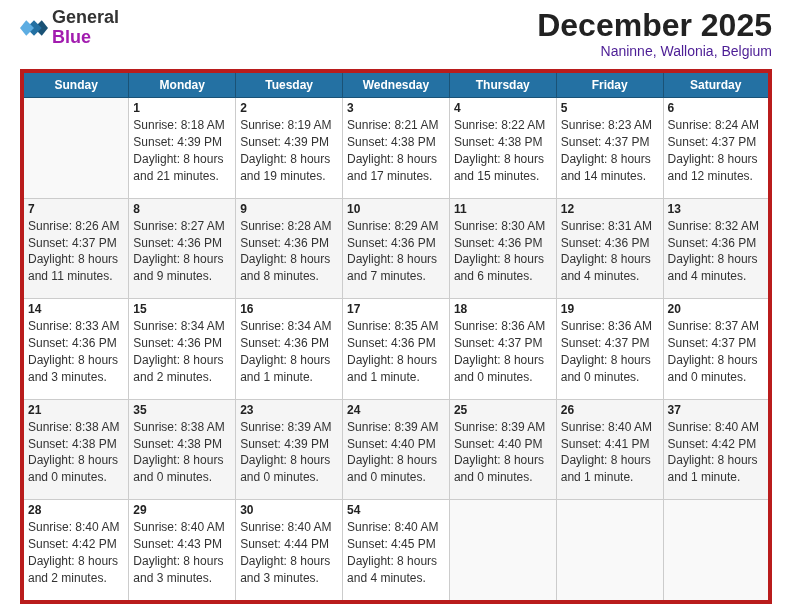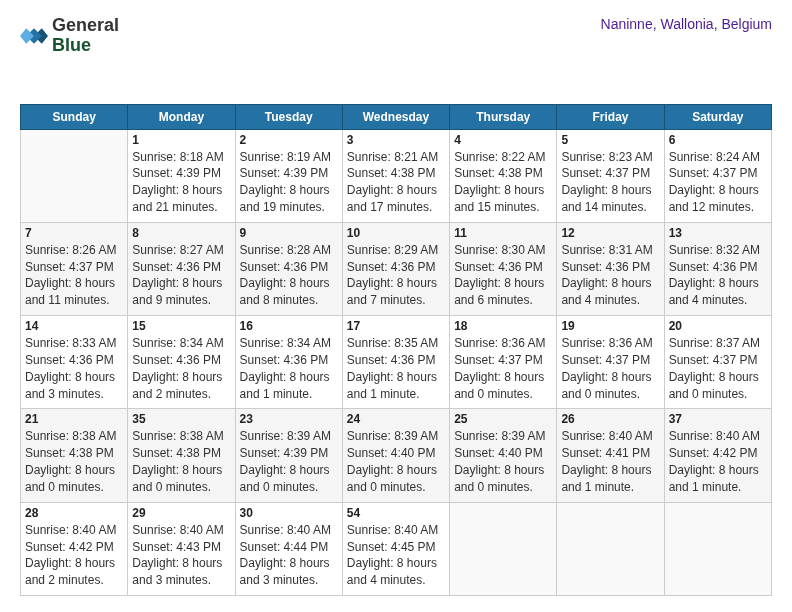--- a/index.html
+++ b/index.html
@@ -6,66 +6,65 @@
     body {
       width: 792px;
       height: 612px;
       background: #fff;
       font-family: Arial, sans-serif;
       overflow: hidden;
     }
     .page {
       width: 792px;
       height: 612px;
-      padding: 16px 20px;
+      padding: 8px 20px;
       display: flex;
       flex-direction: column;
     }
     .header {
       display: flex;
       justify-content: space-between;
       align-items: flex-start;
       margin-bottom: 10px;
     }
     .logo {
       display: flex;
       align-items: center;
       gap: 4px;
     }
     .logo-text {
       font-size: 18px;
       font-weight: bold;
       line-height: 1.1;
     }
     .logo-general { color: #333; }
-    .logo-blue { color: #14532d; }
+    .logo-blue { color: #a21caf; }
     .logo-icon {
       width: 28px;
       height: 28px;
     }
     .title-block {
       text-align: right;
     }
     .month-title {
       font-size: 32px;
       font-weight: bold;
       color: #222;
       line-height: 1.1;
     }
     .subtitle {
       font-size: 14px;
       color: #4c1d95;
     }
     .calendar {
       flex: 1;
-      border: 1px solid #b91c1c;
+      border: 4px solid #b91c1c;
       border-collapse: collapse;
       width: 100%;
       table-layout: fixed;
-      margin-top: 38px;
     }
     .calendar th {
       background: #2471a3;
       color: #fff;
       text-align: center;
       font-size: 12px;
       padding: 5px 2px;
       border: 1px solid #1a5276;
       font-weight: bold;
     }
@@ -106,20 +105,21 @@
         <polygon points="28,8 36,18 28,28 18,18" fill="#1a5276"></polygon>
         <polygon points="18,8 28,18 18,28 8,18" fill="#2471a3"></polygon>
         <polygon points="8,8 18,18 8,28 0,18" fill="#5dade2"></polygon>
       </svg>
       <div class="logo-text">
         <span class="logo-general">General</span><br>
         <span class="logo-blue">Blue</span>
       </div>
     </div>
     <div class="title-block">
+      <div class="month-title">December 2025</div>
       <div class="subtitle">Naninne, Wallonia, Belgium</div>
     </div>
   </div>
 
   <table class="calendar">
     <thead>
       <tr>
         <th>Sunday</th>
         <th>Monday</th>
         <th>Tuesday</th>

